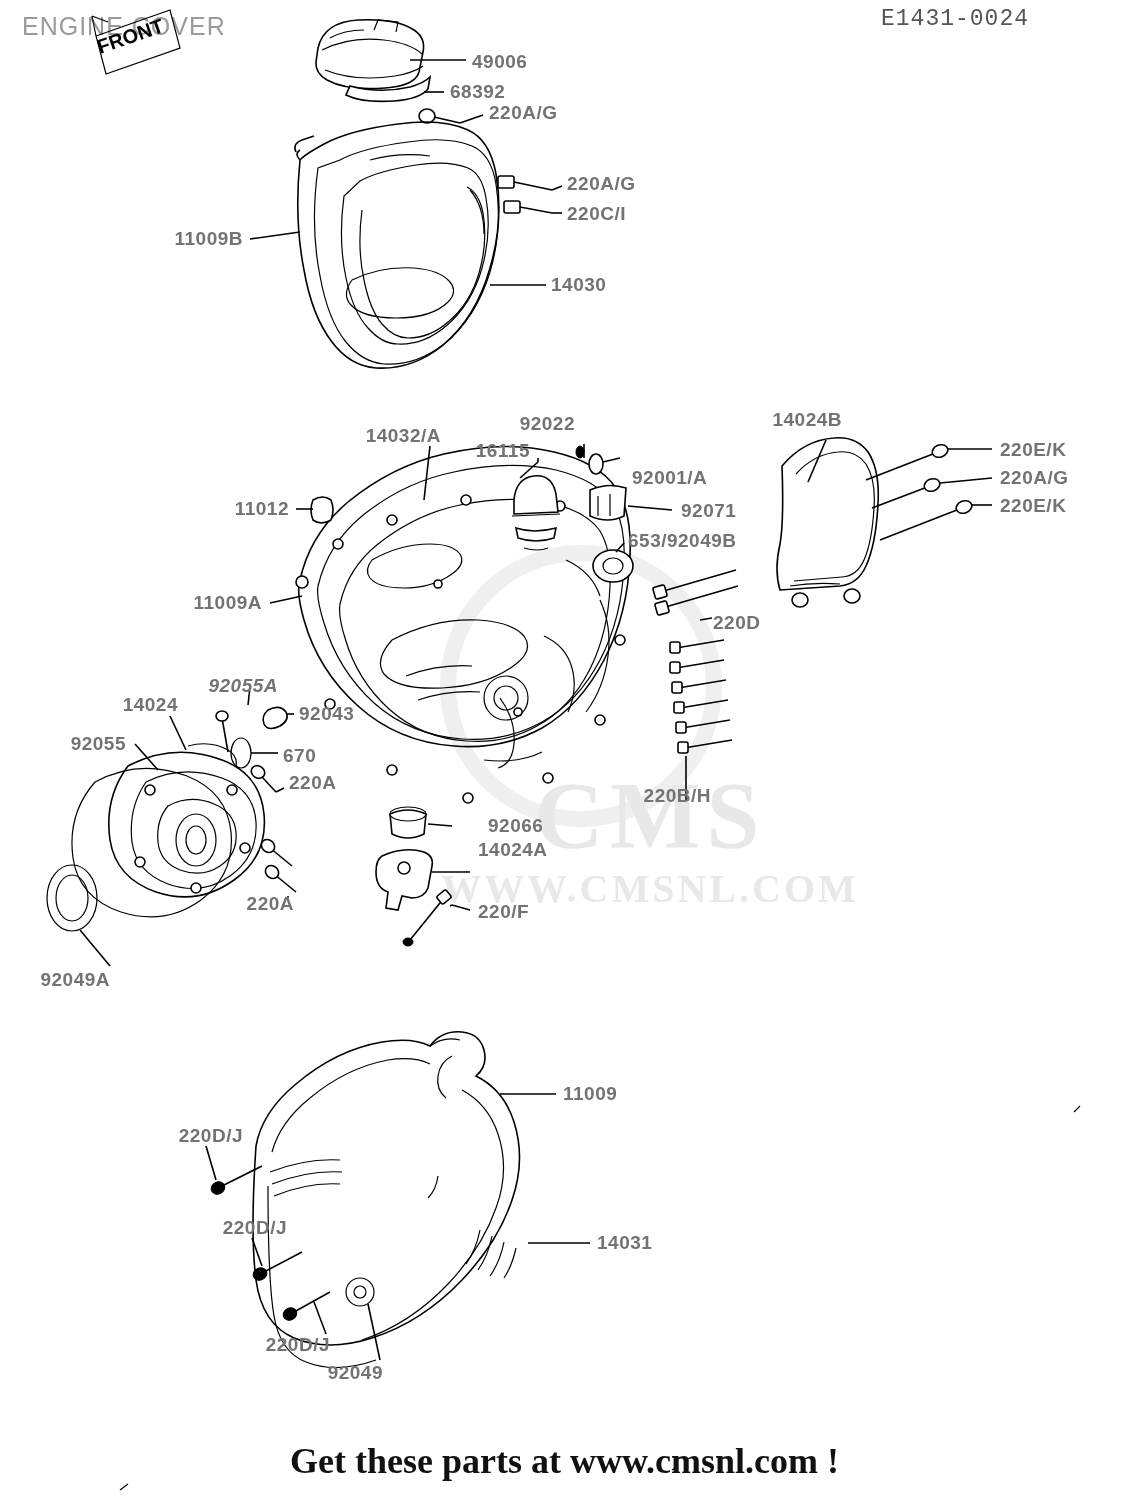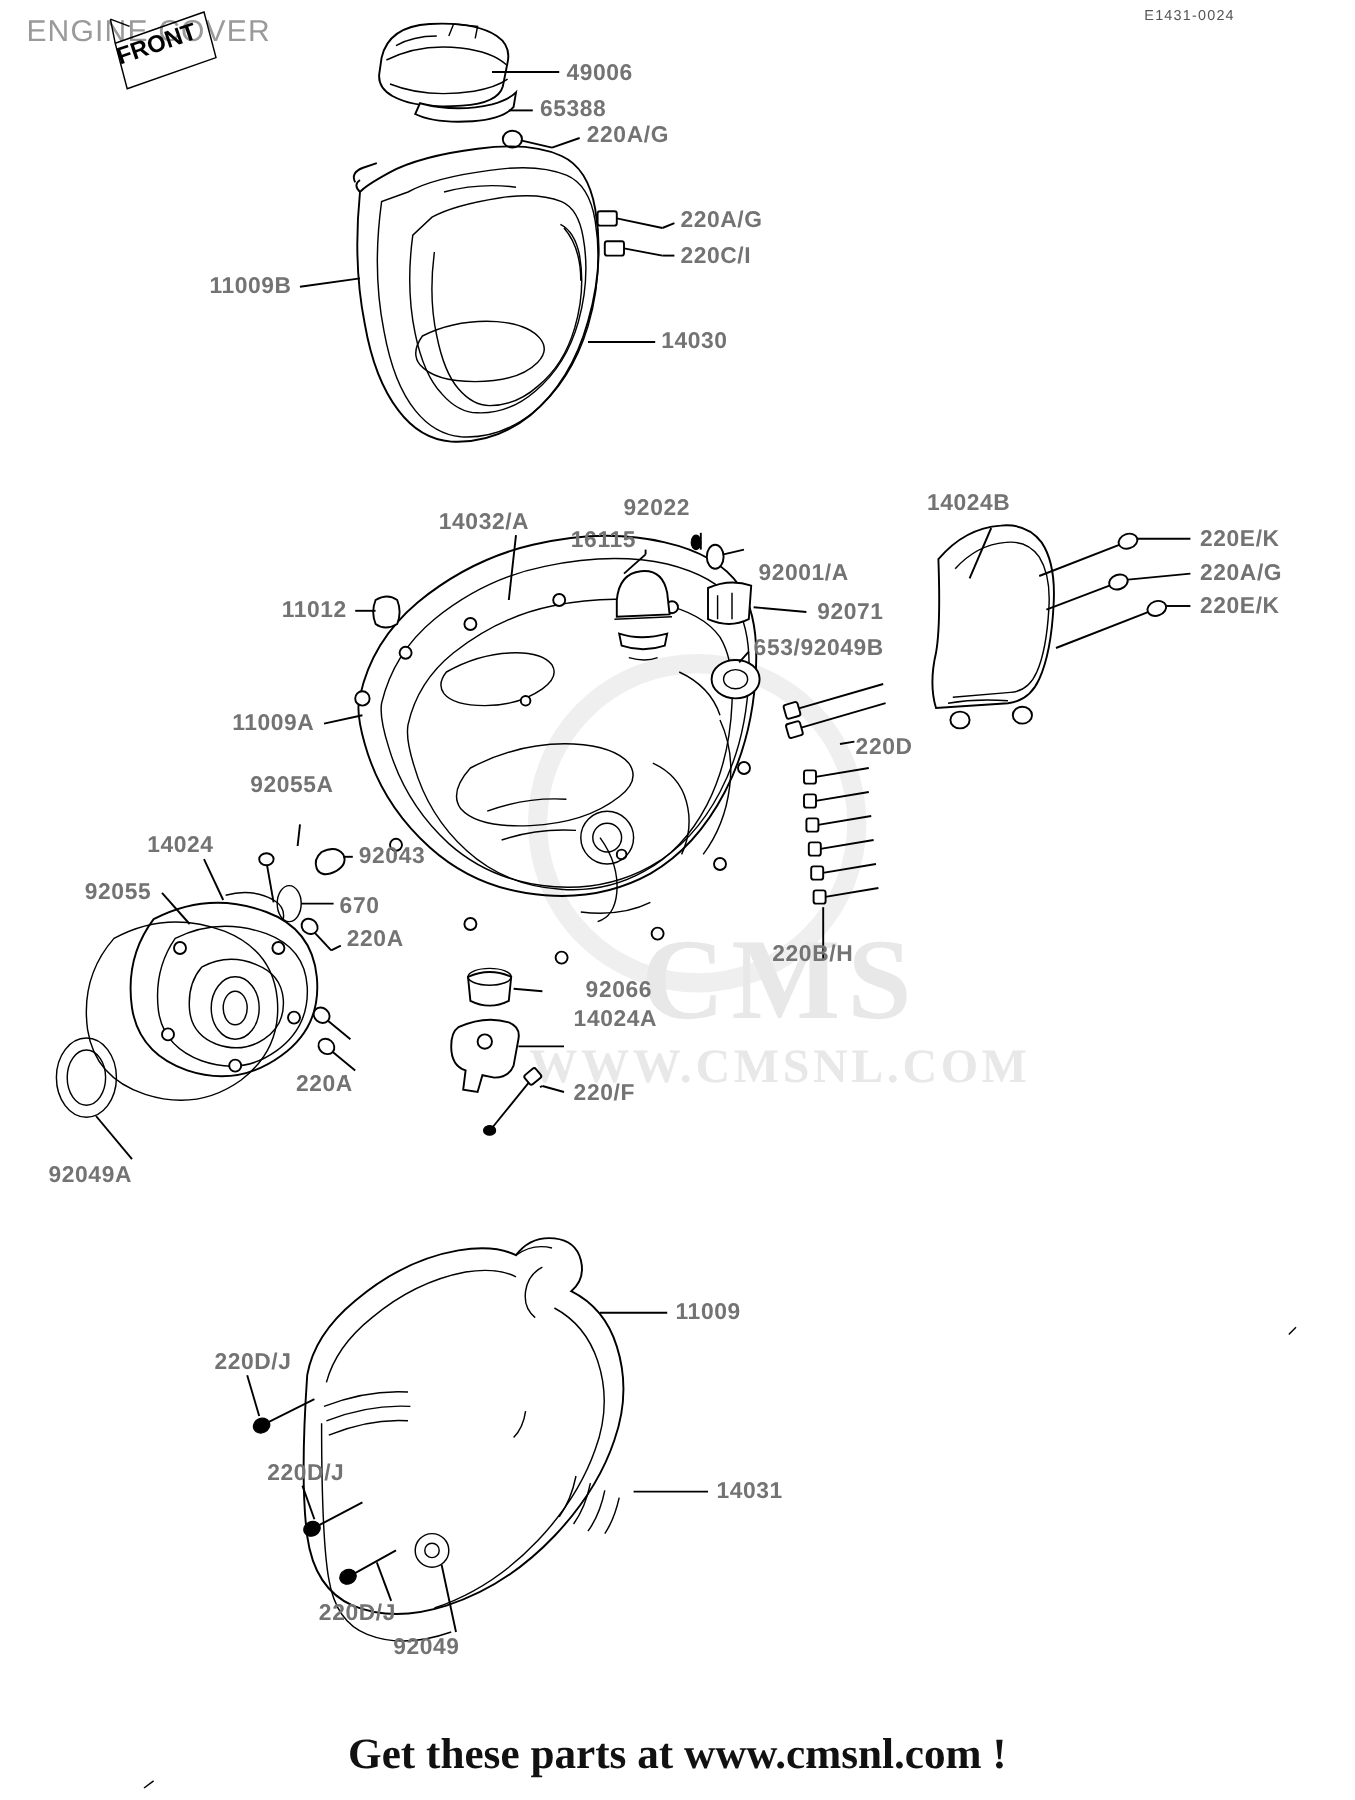--- a/index.html
+++ b/index.html
@@ -23,22 +23,22 @@
   }
   .lbl.r{transform:translate(-100%,-50%);}
   .lbl.l{transform:translate(0,-50%);}
   .title{
     position:absolute;left:22px;top:12px;
     font-size:25px;font-weight:normal;color:#9a9a9a;
     letter-spacing:1px;
   }
   .code{
     position:absolute;right:100px;top:6px;
-    font-size:12px;color:#555;letter-spacing:1px;
-    font-family:Liberation Sans, sans-serif;
+    font-size:23px;color:#555;letter-spacing:1px;
+    font-family:Liberation Mono, monospace;
   }
   .footer{
     position:absolute;left:0;right:0;bottom:18px;
     text-align:center;
     font-family:"Liberation Serif", serif;
     font-size:36px;
     font-weight:bold;
     color:#111;
   }
   .wm{
@@ -319,40 +319,40 @@
       <line class="ln" x1="314" y1="1302" x2="326" y2="1334"></line>
     </g>
 
     <line class="thin" x1="1074" y1="1112" x2="1080" y2="1106"></line>
     <line class="thin" x1="120" y1="1490" x2="128" y2="1484"></line>
     <line class="thin" x1="672" y1="1470" x2="678" y2="1466"></line>
   </svg>
 
   <div id="labels">
       <div class="lbl l" style="left: 472px; top: 62px;">49006</div>
-      <div class="lbl l" style="left: 450px; top: 92px;">65388</div>
+      <div class="lbl l" style="left: 450px; top: 92px;">68392</div>
       <div class="lbl l" style="left: 489px; top: 113px;">220A/G</div>
       <div class="lbl l" style="left: 567px; top: 184px;">220A/G</div>
       <div class="lbl l" style="left: 567px; top: 214px;">220C/I</div>
       <div class="lbl r" style="left: 243px; top: 239px;">11009B</div>
       <div class="lbl l" style="left: 551px; top: 285px;">14030</div>
       <div class="lbl r" style="left: 441px; top: 436px;">14032/A</div>
       <div class="lbl r" style="left: 575px; top: 424px;">92022</div>
       <div class="lbl r" style="left: 530px; top: 451px;">16115</div>
       <div class="lbl l" style="left: 632px; top: 478px;">92001/A</div>
       <div class="lbl r" style="left: 842px; top: 420px;">14024B</div>
       <div class="lbl l" style="left: 1000px; top: 450px;">220E/K</div>
       <div class="lbl l" style="left: 1000px; top: 478px;">220A/G</div>
       <div class="lbl l" style="left: 1000px; top: 506px;">220E/K</div>
       <div class="lbl l" style="left: 681px; top: 511px;">92071</div>
       <div class="lbl l" style="left: 628px; top: 541px;">653/92049B</div>
       <div class="lbl r" style="left: 289px; top: 509px;">11012</div>
       <div class="lbl r" style="left: 262px; top: 603px;">11009A</div>
       <div class="lbl l" style="left: 713px; top: 623px;">220D</div>
-      <div class="lbl r" style="left: 278px; top: 655px;">92055A</div>
+      <div class="lbl r" style="left: 278px; top: 686px; font-style: italic;">92055A</div>
       <div class="lbl r" style="left: 178px; top: 705px;">14024</div>
       <div class="lbl l" style="left: 299px; top: 714px;">92043</div>
       <div class="lbl l" style="left: 283px; top: 756px;">670</div>
       <div class="lbl r" style="left: 126px; top: 744px; text-align: center;">92055</div>
       <div class="lbl l" style="left: 289px; top: 783px;">220A</div>
       <div class="lbl r" style="left: 294px; top: 904px;">220A</div>
       <div class="lbl r" style="left: 110px; top: 980px;">92049A</div>
       <div class="lbl l" style="left: 460px; top: 826px; margin-left: 28px;">92066</div>
       <div class="lbl l" style="left: 478px; top: 850px;">14024A</div>
       <div class="lbl l" style="left: 478px; top: 912px;">220/F</div>

